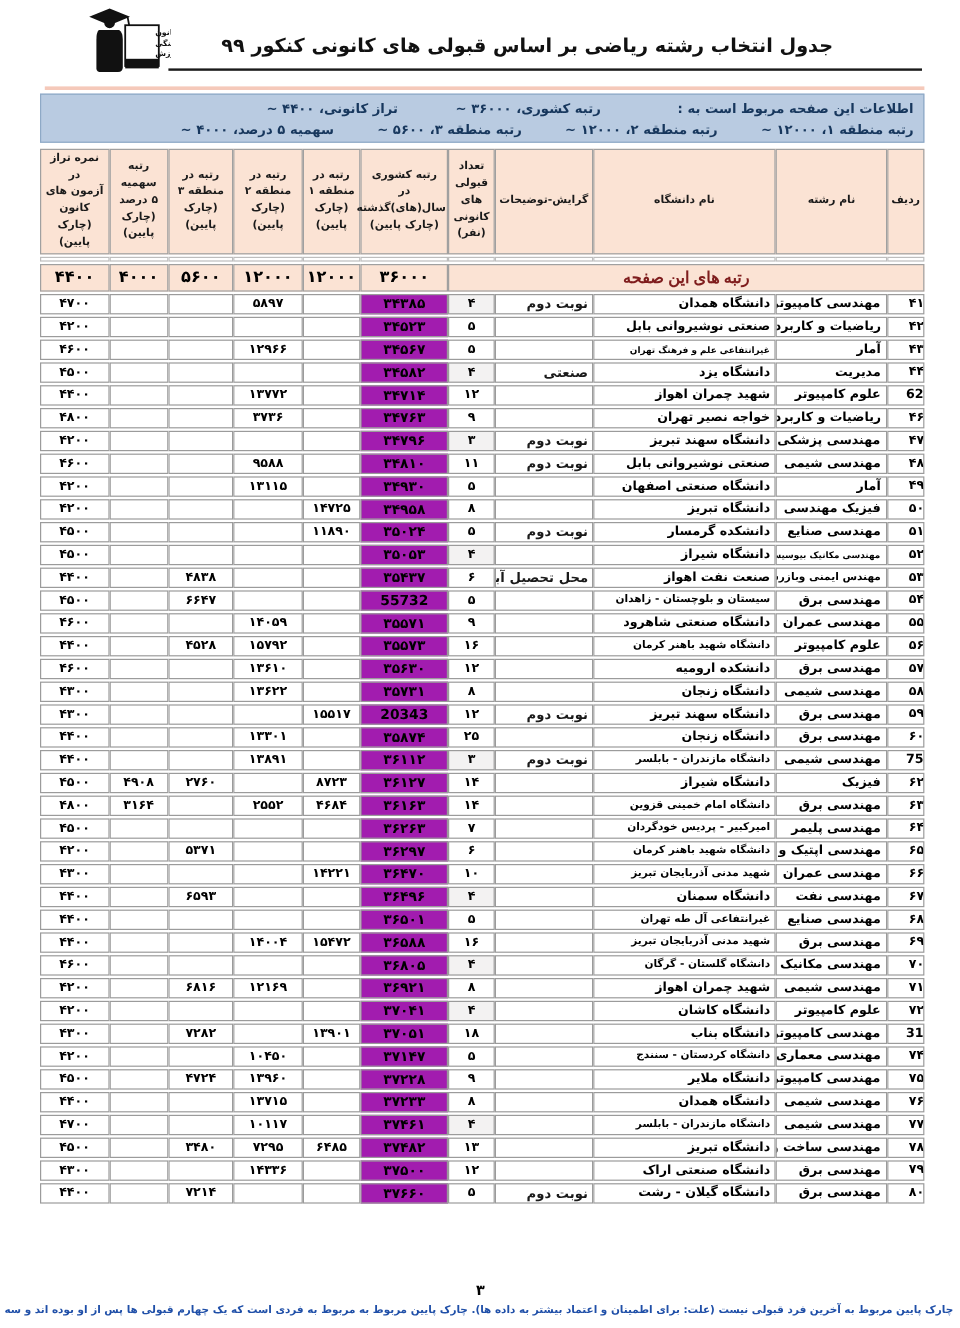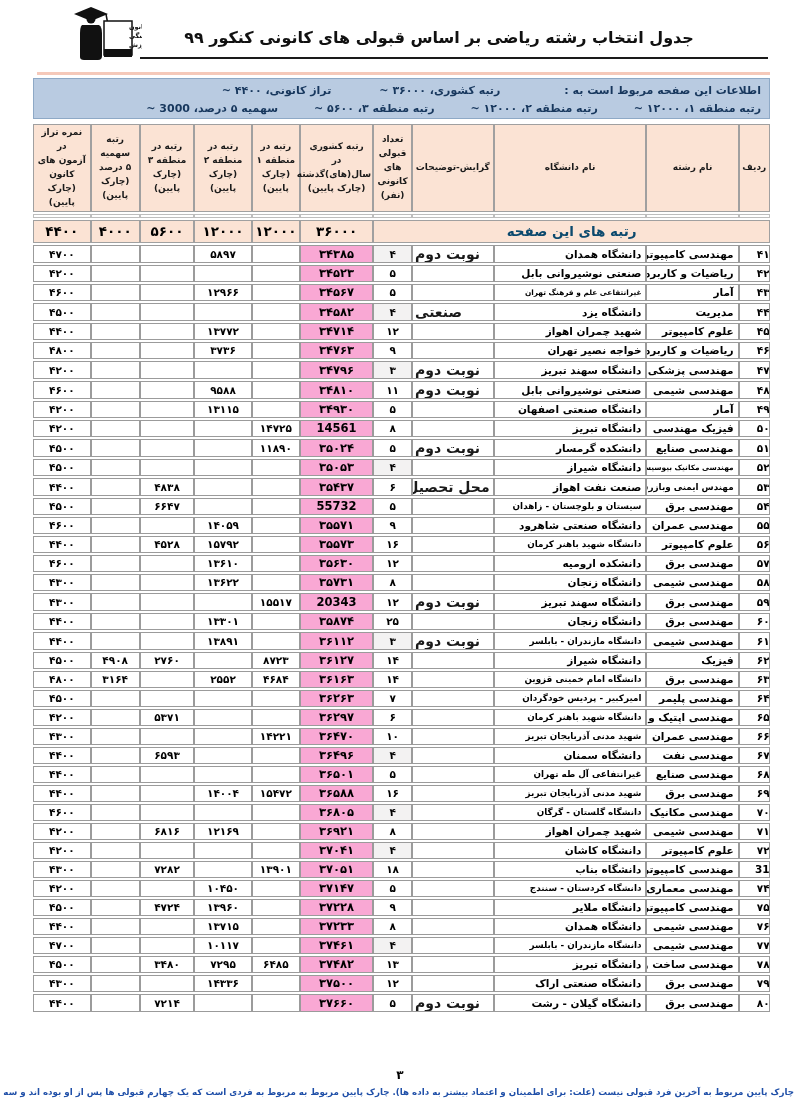--- a/index.html
+++ b/index.html
@@ -35,31 +35,31 @@
     position:absolute; top:122px; right:30px; width:737px;
     border-collapse:separate; border-spacing:0 2px; table-layout:fixed;
   }
   .rank-table th {
     background:#fbe3d4; border:1px solid #a0a0a0;
     font-size:9px; font-weight:bold; text-align:center; vertical-align:middle;
     white-space:pre-line; height:72px; padding:1px; line-height:1.55; color:#1a1a1a;
   }
   .spacer-row td { height:4px; background:#fff; border:1px solid #bdbdbd; padding:0; }
   .summary-row td { background:#fbe3d4; border:1px solid #a0a0a0; font-weight:bold; height:23px; text-align:center; }
-  .summary-label { color:#0c4a6e; font-size:13.5px; }
+  .summary-label { color:#7f1d1d; font-size:13.5px;font-family:Liberation Serif, serif; }
   .summary-val { font-size:13.5px; color:#000; }
 
   .rank-table td.data {
     border:1px solid #9b9b9b; height:17px; font-size:10.5px; font-weight:bold;
     text-align:center; padding:0 2px; background:#fff; overflow:hidden; white-space:nowrap;
   }
   td.data.c-no { font-size:10.5px;padding-left:30px; }
   td.data.c-field, td.data.c-univ { text-align:right; padding-right:4px; }
-  td.data.c-note { font-size:14px; text-align:left; padding-right:3px; color:#1a1a1a; }
-  td.data.c-nat { background:#f9a8d4; font-size:11.5px; }
+  td.data.c-note { font-size:11px; text-align:right; padding-right:3px; color:#1a1a1a; }
+  td.data.c-nat { background:#a21caf; font-size:11.5px; }
   td.data.shaded { background:#f3f2f2; }
   td.data.sm { font-size:8.8px; }
   td.data.xs { font-size:7.4px;padding-left:35px; }
 
   
   .page-number { position:absolute; top:1068px; left:0; width:100%; text-align:center; font-size:12px; font-weight:bold; }
   .footer-note {
     position:absolute; top:1087px; left:6px; right:6px;
     font-size:8.7px; font-weight:bold; color:#1f4fa8; text-align:center; white-space:nowrap;
   }
@@ -96,21 +96,21 @@
       <span class="gap-b"></span>
       <span>تراز کانونی، ۴۴۰۰ ~</span>
     </div>
     <div class="info-row info-row2">
       <span>رتبه منطقه ۱، ۱۲۰۰۰ ~</span>
       <span class="gap"></span>
       <span>رتبه منطقه ۲، ۱۲۰۰۰ ~</span>
       <span class="gap"></span>
       <span>رتبه منطقه ۳، ۵۶۰۰ ~</span>
       <span class="gap"></span>
-      <span>سهمیه ۵ درصد، 3000 ~</span>
+      <span>سهمیه ۵ درصد، ۴۰۰۰ ~</span>
     </div>
   </div>
 
   <table class="rank-table">
     <colgroup>
       <col style="width:30px">
         <col style="width:88px">
         <col style="width:146px">
         <col style="width:78px">
       <col style="width:37px">
@@ -220,21 +220,21 @@
           <td class="data c-note">صنعتی</td>
           <td class="data c-count shaded">۴</td>
           <td class="data c-nat">۳۴۵۸۲</td>
           <td class="data c-num"></td>
           <td class="data c-num"></td>
           <td class="data c-num"></td>
           <td class="data c-num"></td>
           <td class="data c-score">۴۵۰۰</td>
         </tr>
         <tr>
-          <td class="data c-no">۴۵</td>
+          <td class="data c-no">62</td>
           <td class="data c-field">علوم کامپیوتر</td>
           <td class="data c-univ">شهید چمران اهواز</td>
           <td class="data c-note"></td>
           <td class="data c-count">۱۲</td>
           <td class="data c-nat">۳۴۷۱۴</td>
           <td class="data c-num"></td>
           <td class="data c-num">۱۳۷۷۲</td>
           <td class="data c-num"></td>
           <td class="data c-num"></td>
           <td class="data c-score">۴۴۰۰</td>
@@ -290,21 +290,21 @@
           <td class="data c-num"></td>
           <td class="data c-num"></td>
           <td class="data c-score">۴۲۰۰</td>
         </tr>
         <tr>
           <td class="data c-no">۵۰</td>
           <td class="data c-field">فیزیک مهندسی</td>
           <td class="data c-univ">دانشگاه تبریز</td>
           <td class="data c-note"></td>
           <td class="data c-count">۸</td>
-          <td class="data c-nat">14561</td>
+          <td class="data c-nat">۳۴۹۵۸</td>
           <td class="data c-num">۱۴۷۲۵</td>
           <td class="data c-num"></td>
           <td class="data c-num"></td>
           <td class="data c-num"></td>
           <td class="data c-score">۴۲۰۰</td>
         </tr>
         <tr>
           <td class="data c-no">۵۱</td>
           <td class="data c-field">مهندسی صنایع</td>
           <td class="data c-univ">دانشکده گرمسار</td>
@@ -428,21 +428,21 @@
           <td class="data c-note"></td>
           <td class="data c-count">۲۵</td>
           <td class="data c-nat">۳۵۸۷۴</td>
           <td class="data c-num"></td>
           <td class="data c-num">۱۳۳۰۱</td>
           <td class="data c-num"></td>
           <td class="data c-num"></td>
           <td class="data c-score">۴۴۰۰</td>
         </tr>
         <tr>
-          <td class="data c-no">۶۱</td>
+          <td class="data c-no">75</td>
           <td class="data c-field">مهندسی شیمی</td>
           <td class="data c-univ sm">دانشگاه مازندران - بابلسر</td>
           <td class="data c-note">نوبت دوم</td>
           <td class="data c-count shaded">۳</td>
           <td class="data c-nat">۳۶۱۱۲</td>
           <td class="data c-num"></td>
           <td class="data c-num">۱۳۸۹۱</td>
           <td class="data c-num"></td>
           <td class="data c-num"></td>
           <td class="data c-score">۴۴۰۰</td>

